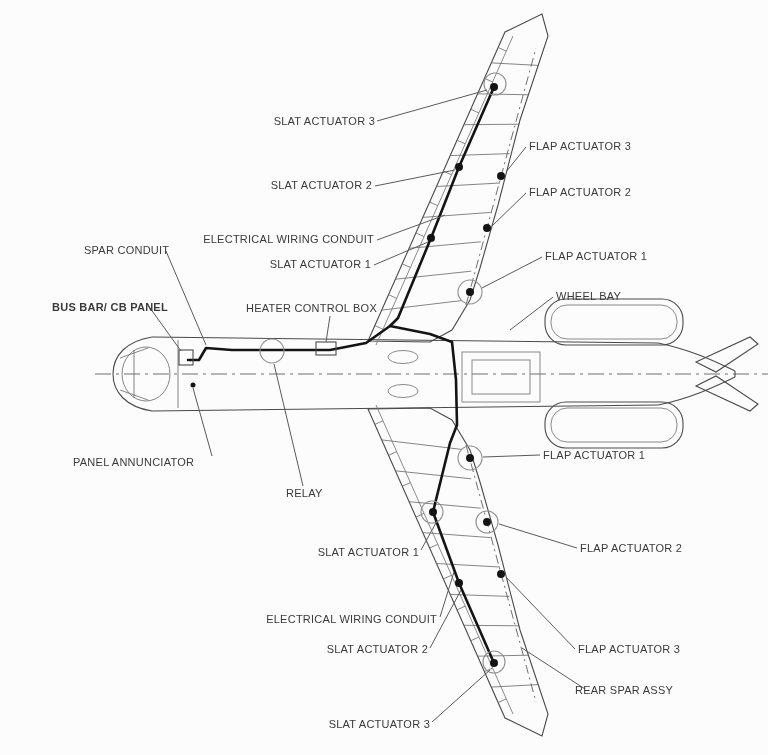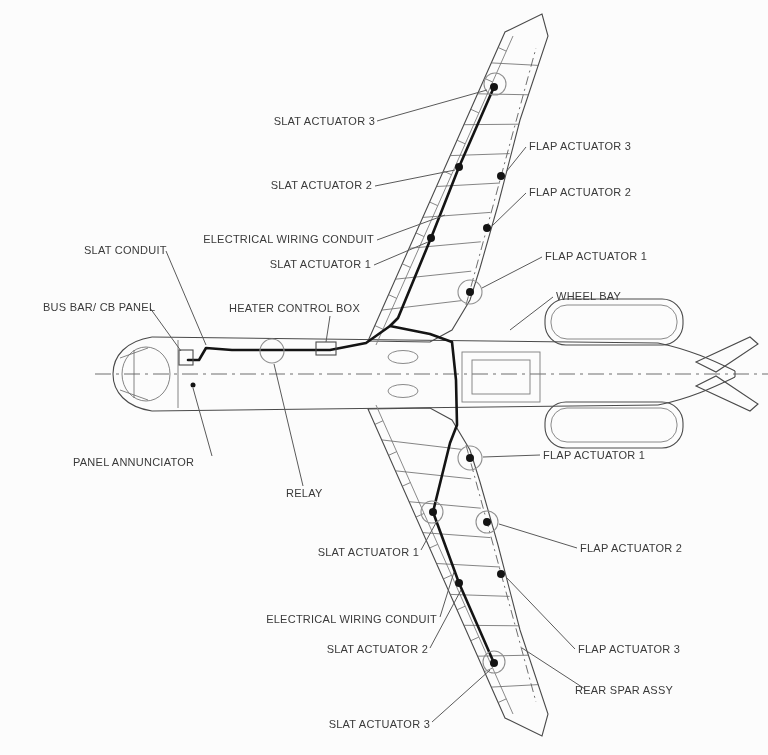--- a/index.html
+++ b/index.html
@@ -148,23 +148,23 @@
 </svg>
 
 <div class="label" style="right:393px;top:115px;">SLAT ACTUATOR 3</div>
 <div class="label" style="left:529px;top:140px;">FLAP ACTUATOR 3</div>
 <div class="label" style="right:396px;top:179px;">SLAT ACTUATOR 2</div>
 <div class="label" style="left:529px;top:186px;">FLAP ACTUATOR 2</div>
 <div class="label" style="right:394px;top:233px;">ELECTRICAL WIRING CONDUIT</div>
 <div class="label" style="right:397px;top:258px;">SLAT ACTUATOR 1</div>
 <div class="label" style="left:545px;top:250px;">FLAP ACTUATOR 1</div>
 <div class="label" style="left:556px;top:290px;text-align:right;">WHEEL BAY</div>
-<div class="label" style="left:84px;top:244px;">SLAT CONDUIT</div>
-<div class="label" style="left:43px;top:301px;">BUS BAR/ CB PANEL</div>
-<div class="label" style="left:229px;top:302px;">HEATER CONTROL BOX</div>
+<div class="label" style="left:84px;top:244px;">SPAR CONDUIT</div>
+<div class="label" style="left:52px;top:301px;font-weight:bold;">BUS BAR/ CB PANEL</div>
+<div class="label" style="left:246px;top:302px;">HEATER CONTROL BOX</div>
 <div class="label" style="left:73px;top:456px;">PANEL ANNUNCIATOR</div>
 <div class="label" style="left:286px;top:487px;">RELAY</div>
 <div class="label" style="left:543px;top:449px;">FLAP ACTUATOR 1</div>
 <div class="label" style="right:349px;top:546px;">SLAT ACTUATOR 1</div>
 <div class="label" style="left:580px;top:542px;">FLAP ACTUATOR 2</div>
 <div class="label" style="right:331px;top:613px;">ELECTRICAL WIRING CONDUIT</div>
 <div class="label" style="right:340px;top:643px;">SLAT ACTUATOR 2</div>
 <div class="label" style="left:578px;top:643px;">FLAP ACTUATOR 3</div>
 <div class="label" style="left:575px;top:684px;">REAR SPAR ASSY</div>
 <div class="label" style="right:338px;top:718px;">SLAT ACTUATOR 3</div>

